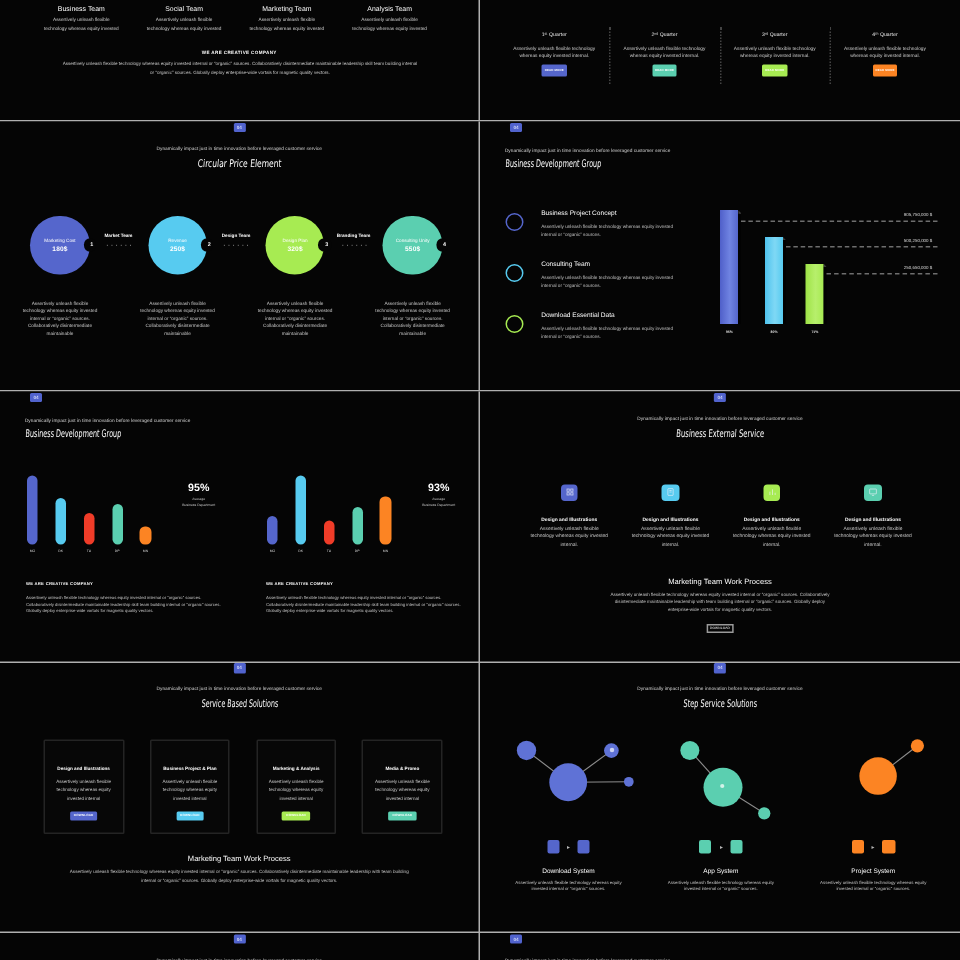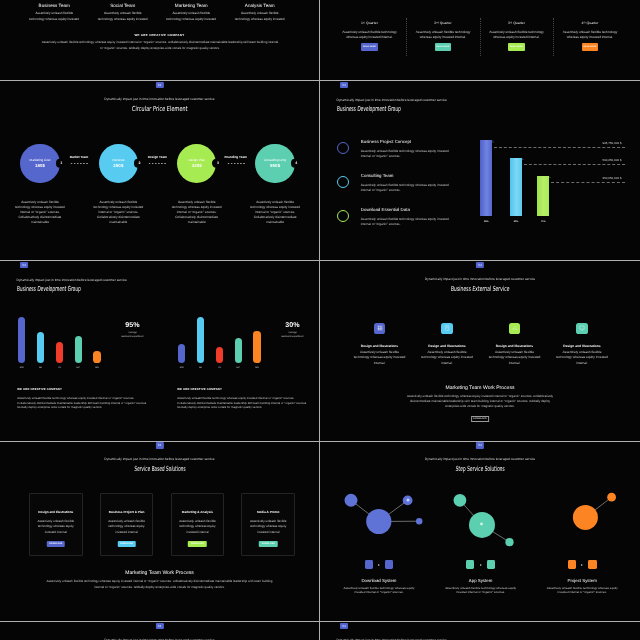--- a/index.html
+++ b/index.html
@@ -367,21 +367,21 @@
 <div class="db-bc">
 <div class="db-bar h1b3"></div>
 <div class="db-cat">DP</div>
 </div>
 <div class="db-bc">
 <div class="db-bar h1b4"></div>
 <div class="db-cat">MN</div>
 </div>
 </div>
 <div class="db-pct">
-<div class="db-pv">30%</div>
+<div class="db-pv">93%</div>
 <div class="db-pl"><span>Average</span><br><span>Business Department</span></div>
 </div>
 <div class="db-fh">WE ARE CREATIVE COMPANY</div>
 <div class="db-fx">Assertively unleash flexible technology whereas equity invested internal or “organic” sources. Collaboratively disintermediate maintainable leadership skill team building internal or “organic” sources. Globally deploy enterprise-wide vortals for magnetic quality vectors.</div>
 </div>
 </div>
         </div>
         <div class="slide last">
 <div class="badge">04</div>
 <div class="eyebrow ex-eb">Dynamically impact just in time innovation before leveraged customer service</div>

